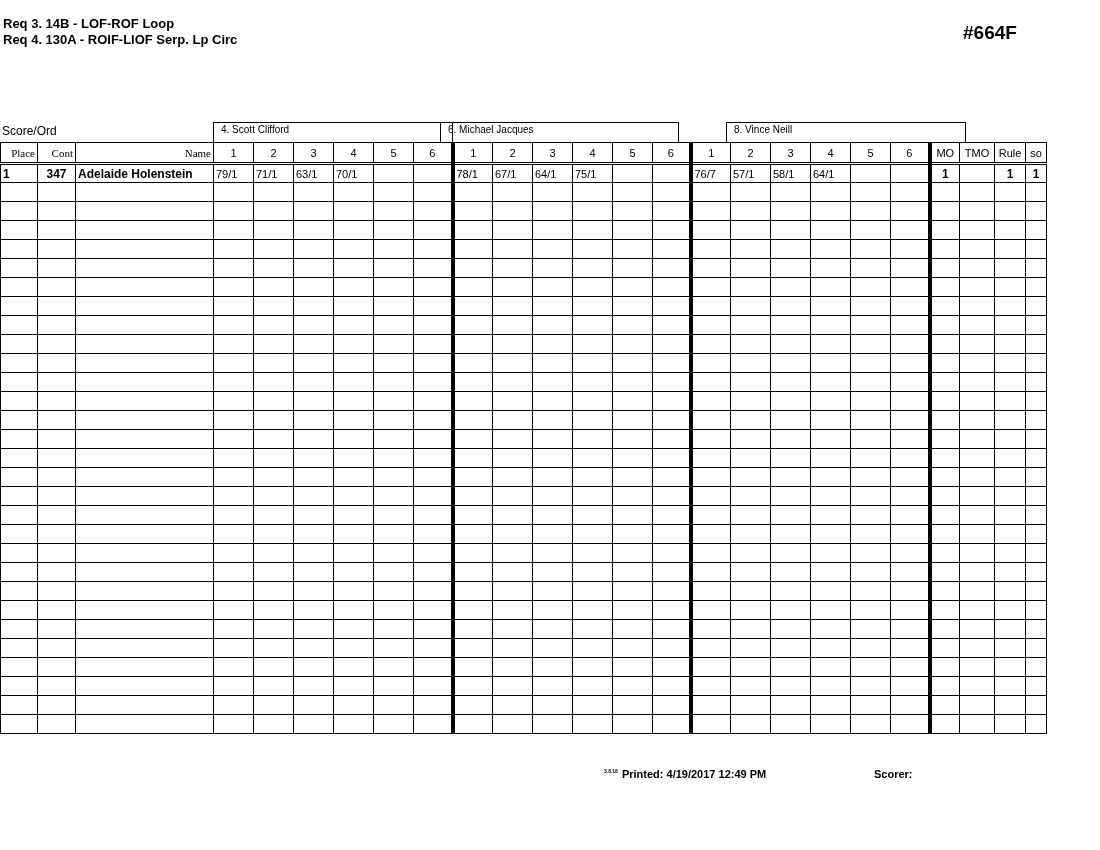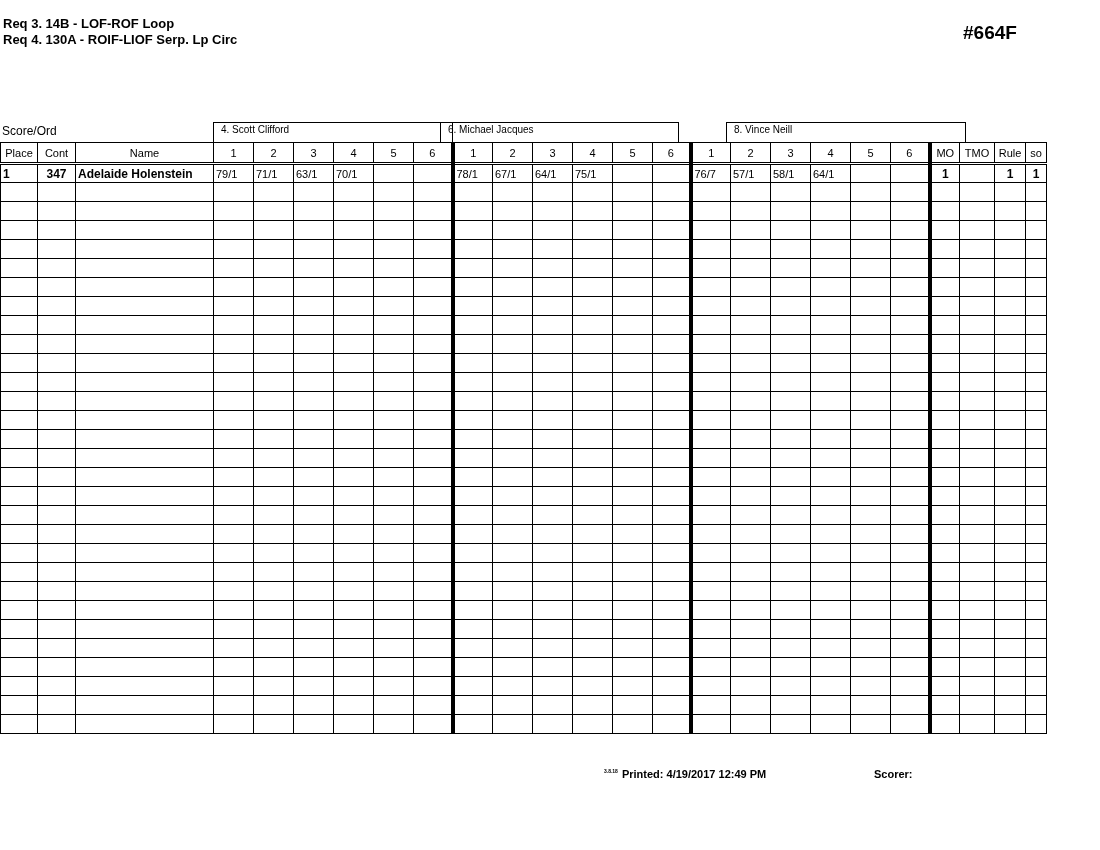--- a/index.html
+++ b/index.html
@@ -12,21 +12,21 @@
   .t2 { font-size: 15px; line-height: 18px; }
   .t3 { font-size: 19px; font-weight: bold; line-height: 24px; letter-spacing: 0.3px; }
   .t4 { font-size: 17px; line-height: 22px; }
 
   .score-ord { position: absolute; left: 2px; top: 124px; font-size: 12px; }
   .judge-box { position: absolute; top: 122px; height: 20px; border: 1px solid #000; border-bottom: none; box-sizing: border-box; font-size: 10px; padding: 1px 0 0 7px; }
 
   table.grid { position: absolute; left: 0; top: 142px; border-collapse: collapse; table-layout: fixed; }
   table.grid td, table.grid th { border: 1px solid #000; height: 19px; padding: 0 2px; font-size: 11px; box-sizing: border-box; overflow: hidden; white-space: nowrap; }
   table.grid th { font-weight: normal; text-align: center; height: 21px; border-bottom: 3px double #000; }
-  table.grid th.l { text-align: center; }
+  table.grid th.l { text-align: right; font-family: Liberation Serif, serif; }
   table.grid td.b { font-weight: bold; font-size: 12px; }
   table.grid td.c { text-align: center; }
   table.grid .thick { border-left: 4px solid #000; }
   .footer { position: absolute; top: 768px; left: 604px; font-size: 11px; font-weight: bold; white-space: nowrap; }
   .footer .ver { font-size: 5px; vertical-align: top; margin-right: 4px; }
   .scorer { position: absolute; top: 768px; left: 874px; font-size: 11px; font-weight: bold; }
 </style>
 </head>
 <body>
 

